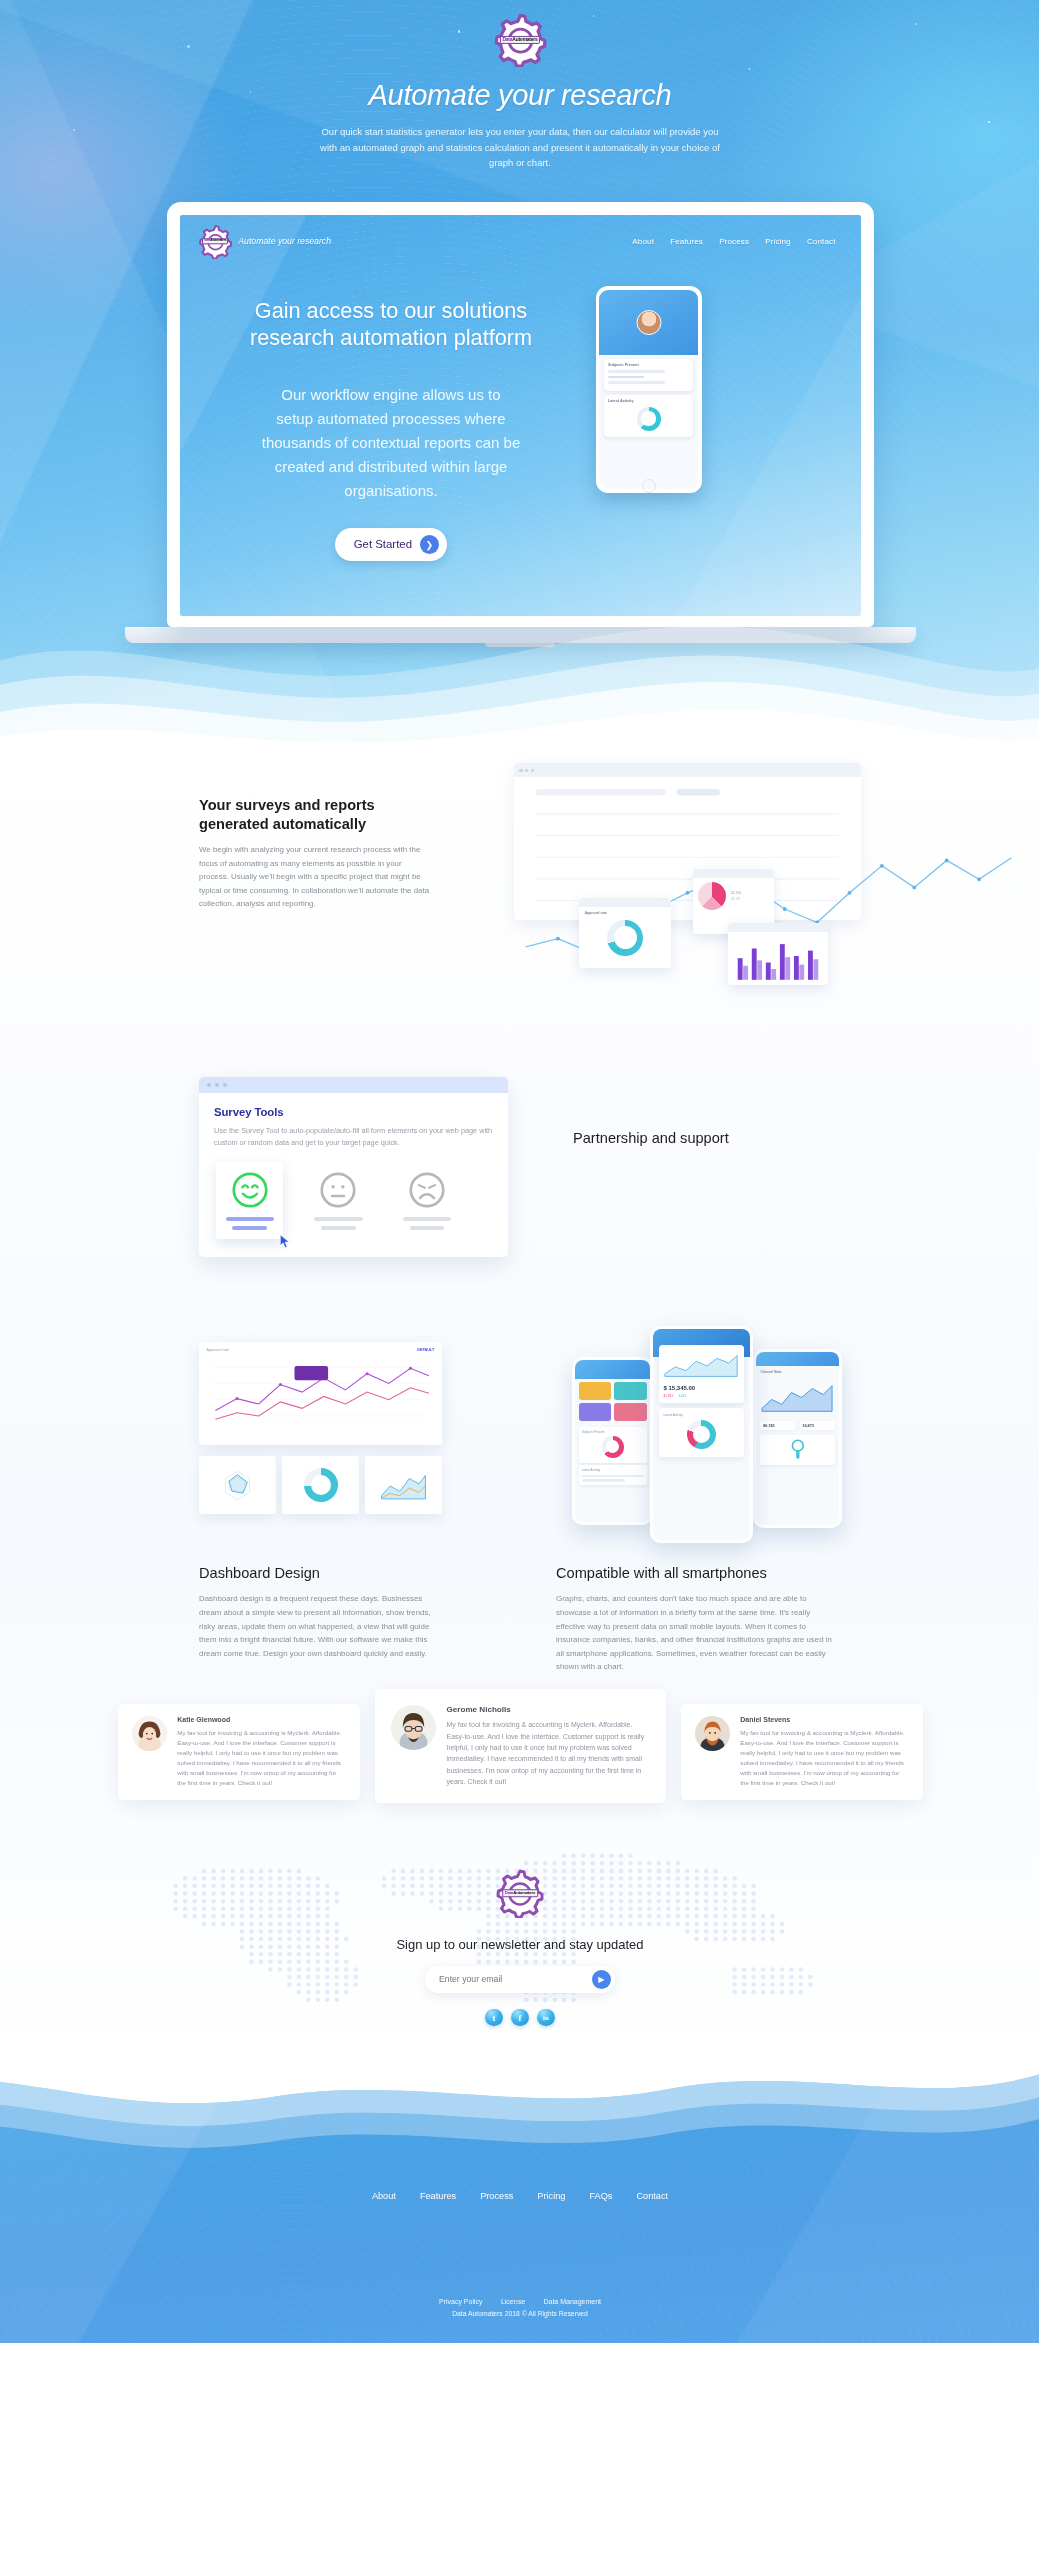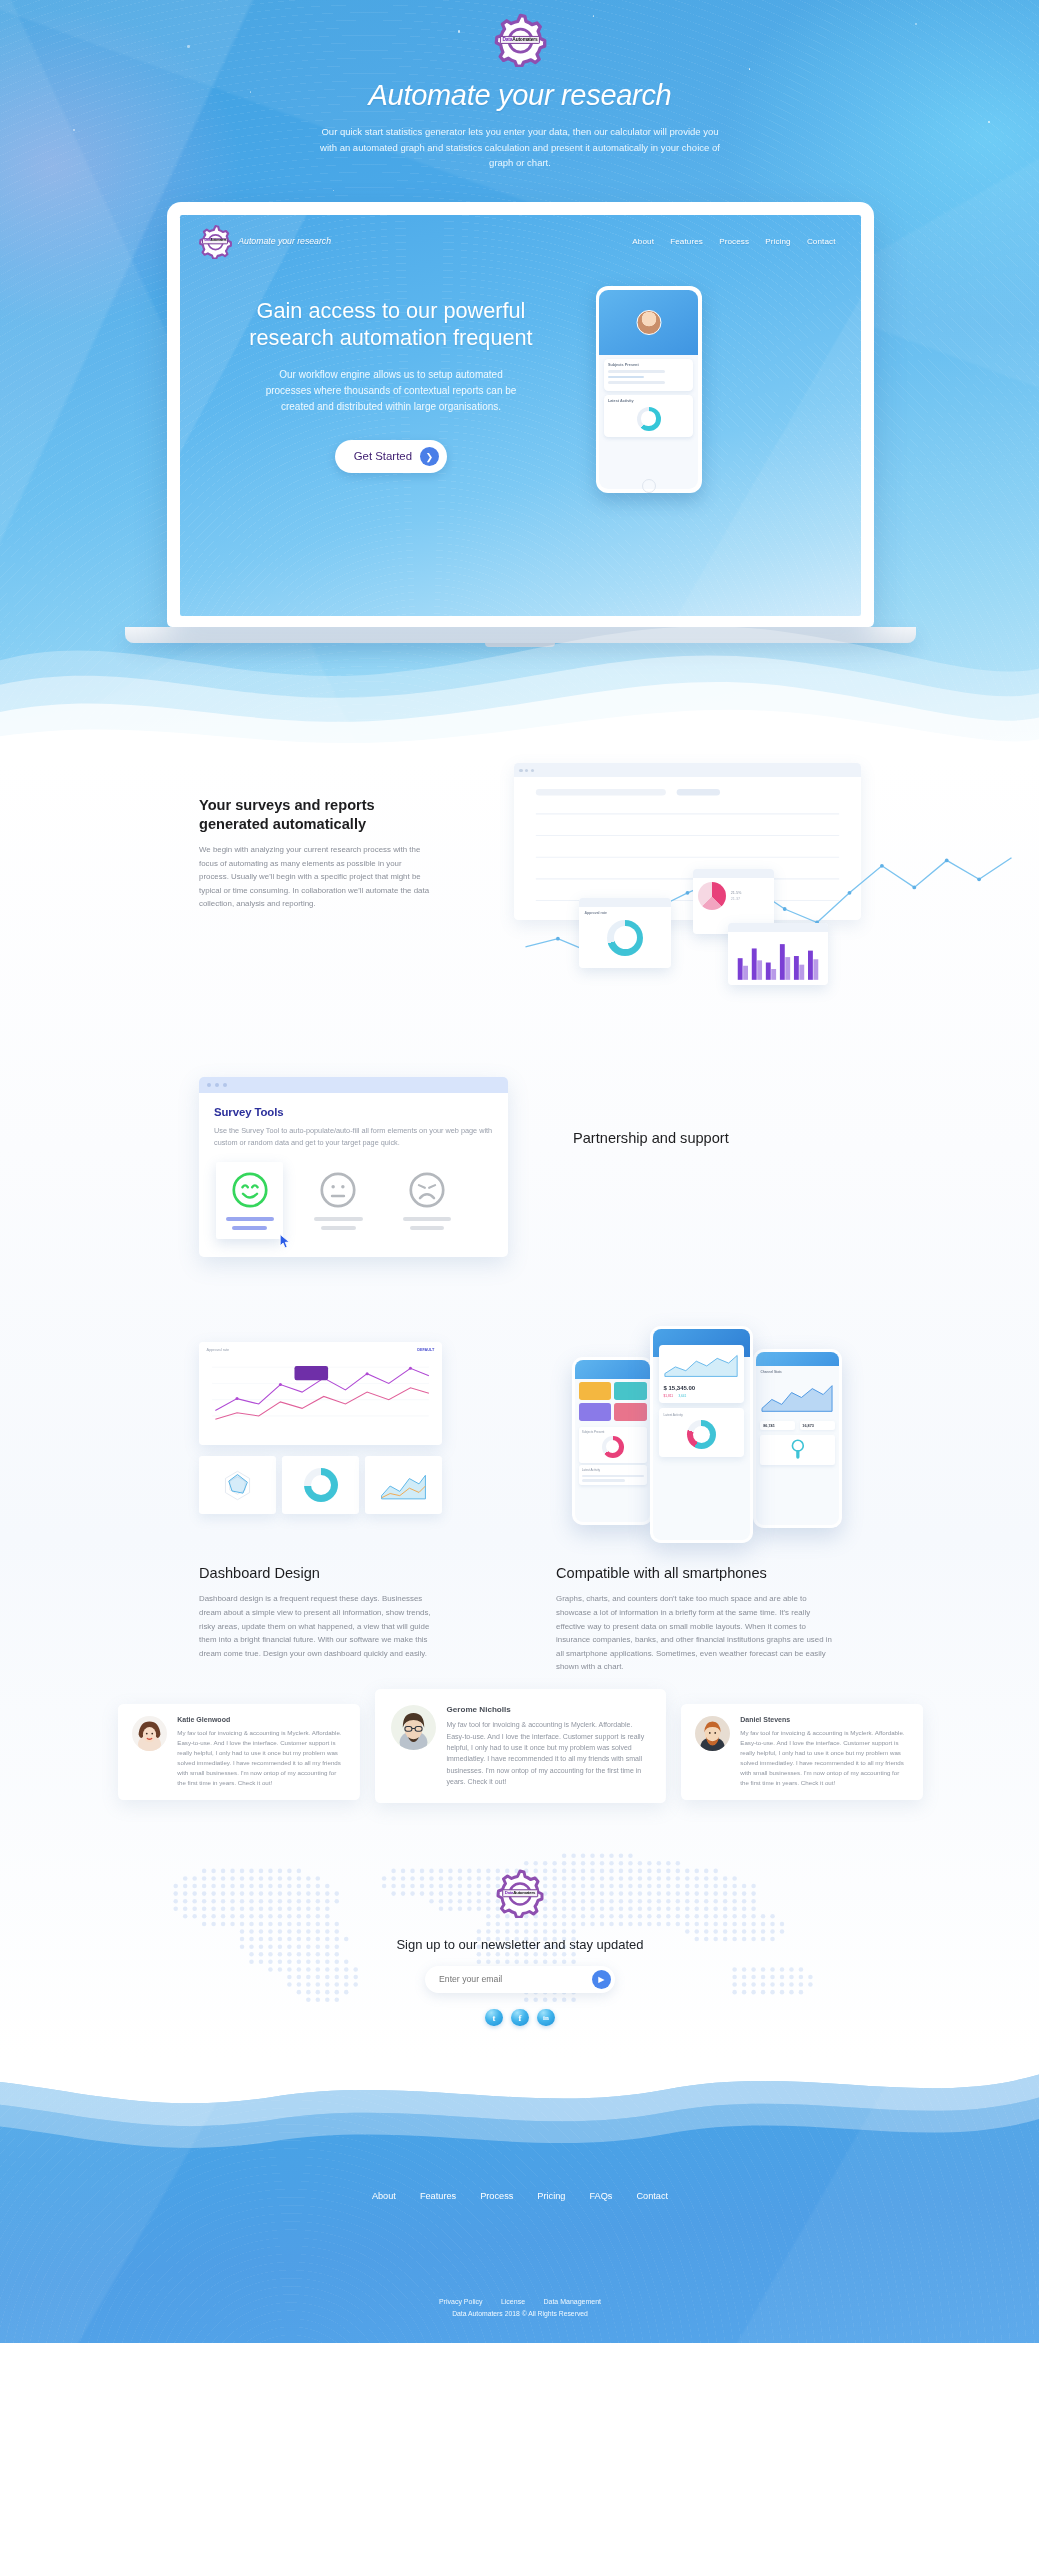--- a/index.html
+++ b/index.html
@@ -125,22 +125,22 @@
     text-shadow: 0 0.5px 1.1px rgba(0,60,110,0.18);
   }
 
   .screen-body { position: relative; z-index: 4; display: flex; padding: 19.5px 32.5px 0 38px; }
   .screen-copy { width: 347px; text-align: center; padding-top: 18.4px; }
   .screen-h1 {
     font-size: 21.7px; line-height: 1.28; color: #fff; font-weight: normal;
     text-shadow: 0 0.5px 1.6px rgba(0,60,110,0.15);
   }
   .screen-p {
-    margin: 15px auto 0; width: 260px;
-    font-size: 10px; line-height: 1.6; color: #f0faff;
+    margin: 31px auto 0; width: 260px;
+    font-size: 15px; line-height: 1.6; color: #f0faff;
   }
   .get-started {
     margin: 25px auto 0;
     display: inline-flex; align-items: center; gap: 7.6px;
     background: #fff; border: none; border-radius: 21.7px;
     padding: 6.5px 7.6px 6.5px 18.4px;
     box-shadow: 0 3.2px 9.7px rgba(20,80,140,0.2);
     cursor: pointer;
   }
   .get-started .gs-label { font-size: 11.4px; color: #3c1a6e; font-weight: 500; }
@@ -407,21 +407,21 @@
             <span>About</span>
             <span>Features</span>
             <span>Process</span>
             <span>Pricing</span>
             <span>Contact</span>
           </nav>
         </div>
 
         <div class="screen-body">
           <div class="screen-copy">
-            <h2 class="screen-h1">Gain access to our powerful research automation frequent</h2>
+            <h2 class="screen-h1">Gain access to our solutions research automation platform</h2>
             <p class="screen-p">Our workflow engine allows us to setup automated processes where thousands of contextual reports can be created and distributed within large organisations.</p>
             <button class="get-started">
               <span class="gs-label">Get Started</span>
               <span class="gs-arrow">❯</span>
             </button>
           </div>
 
           <div class="phone-mock">
             <div class="phone-inner">
               <div class="phone-top">

